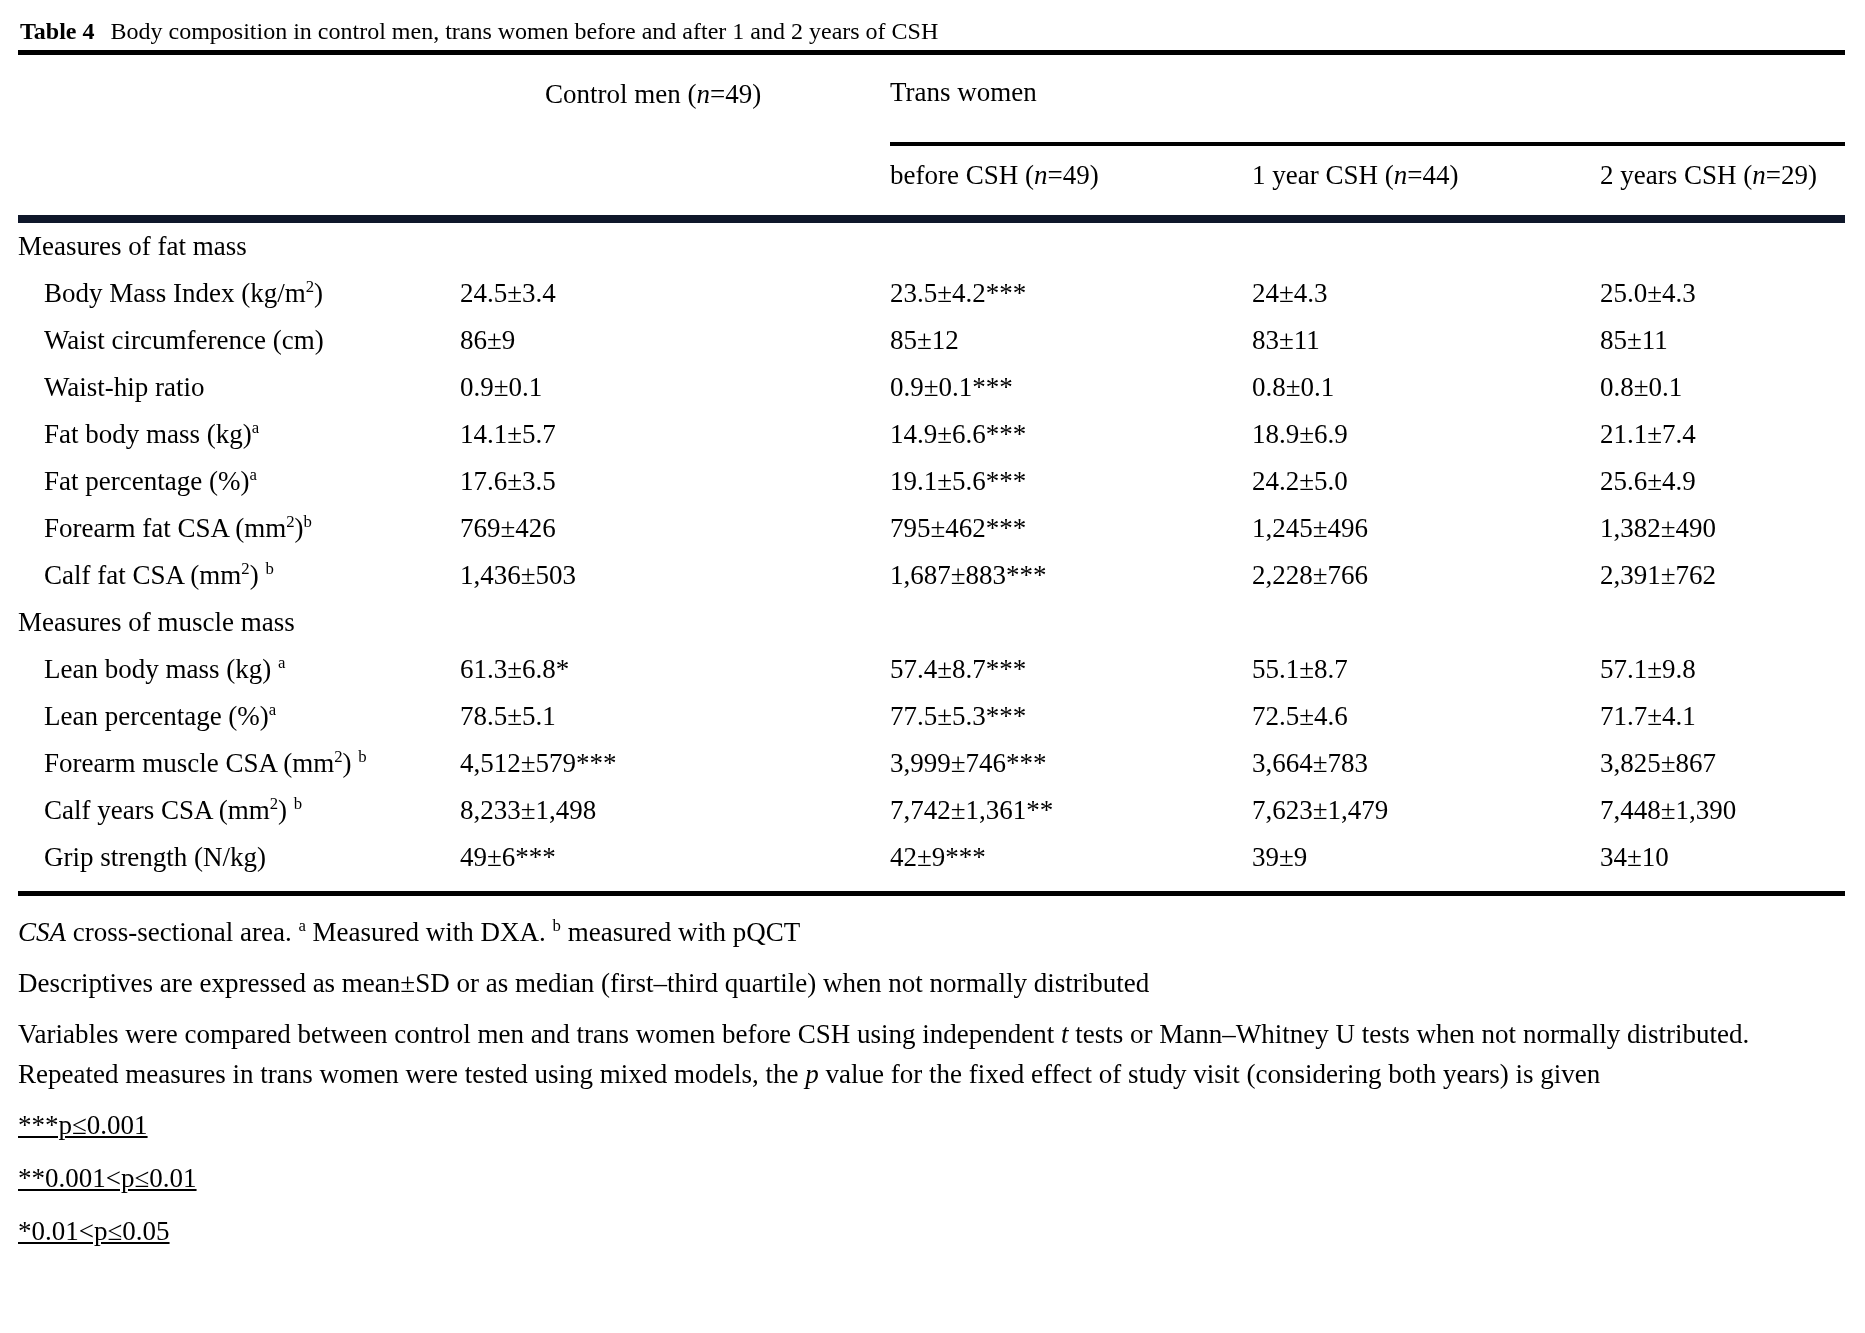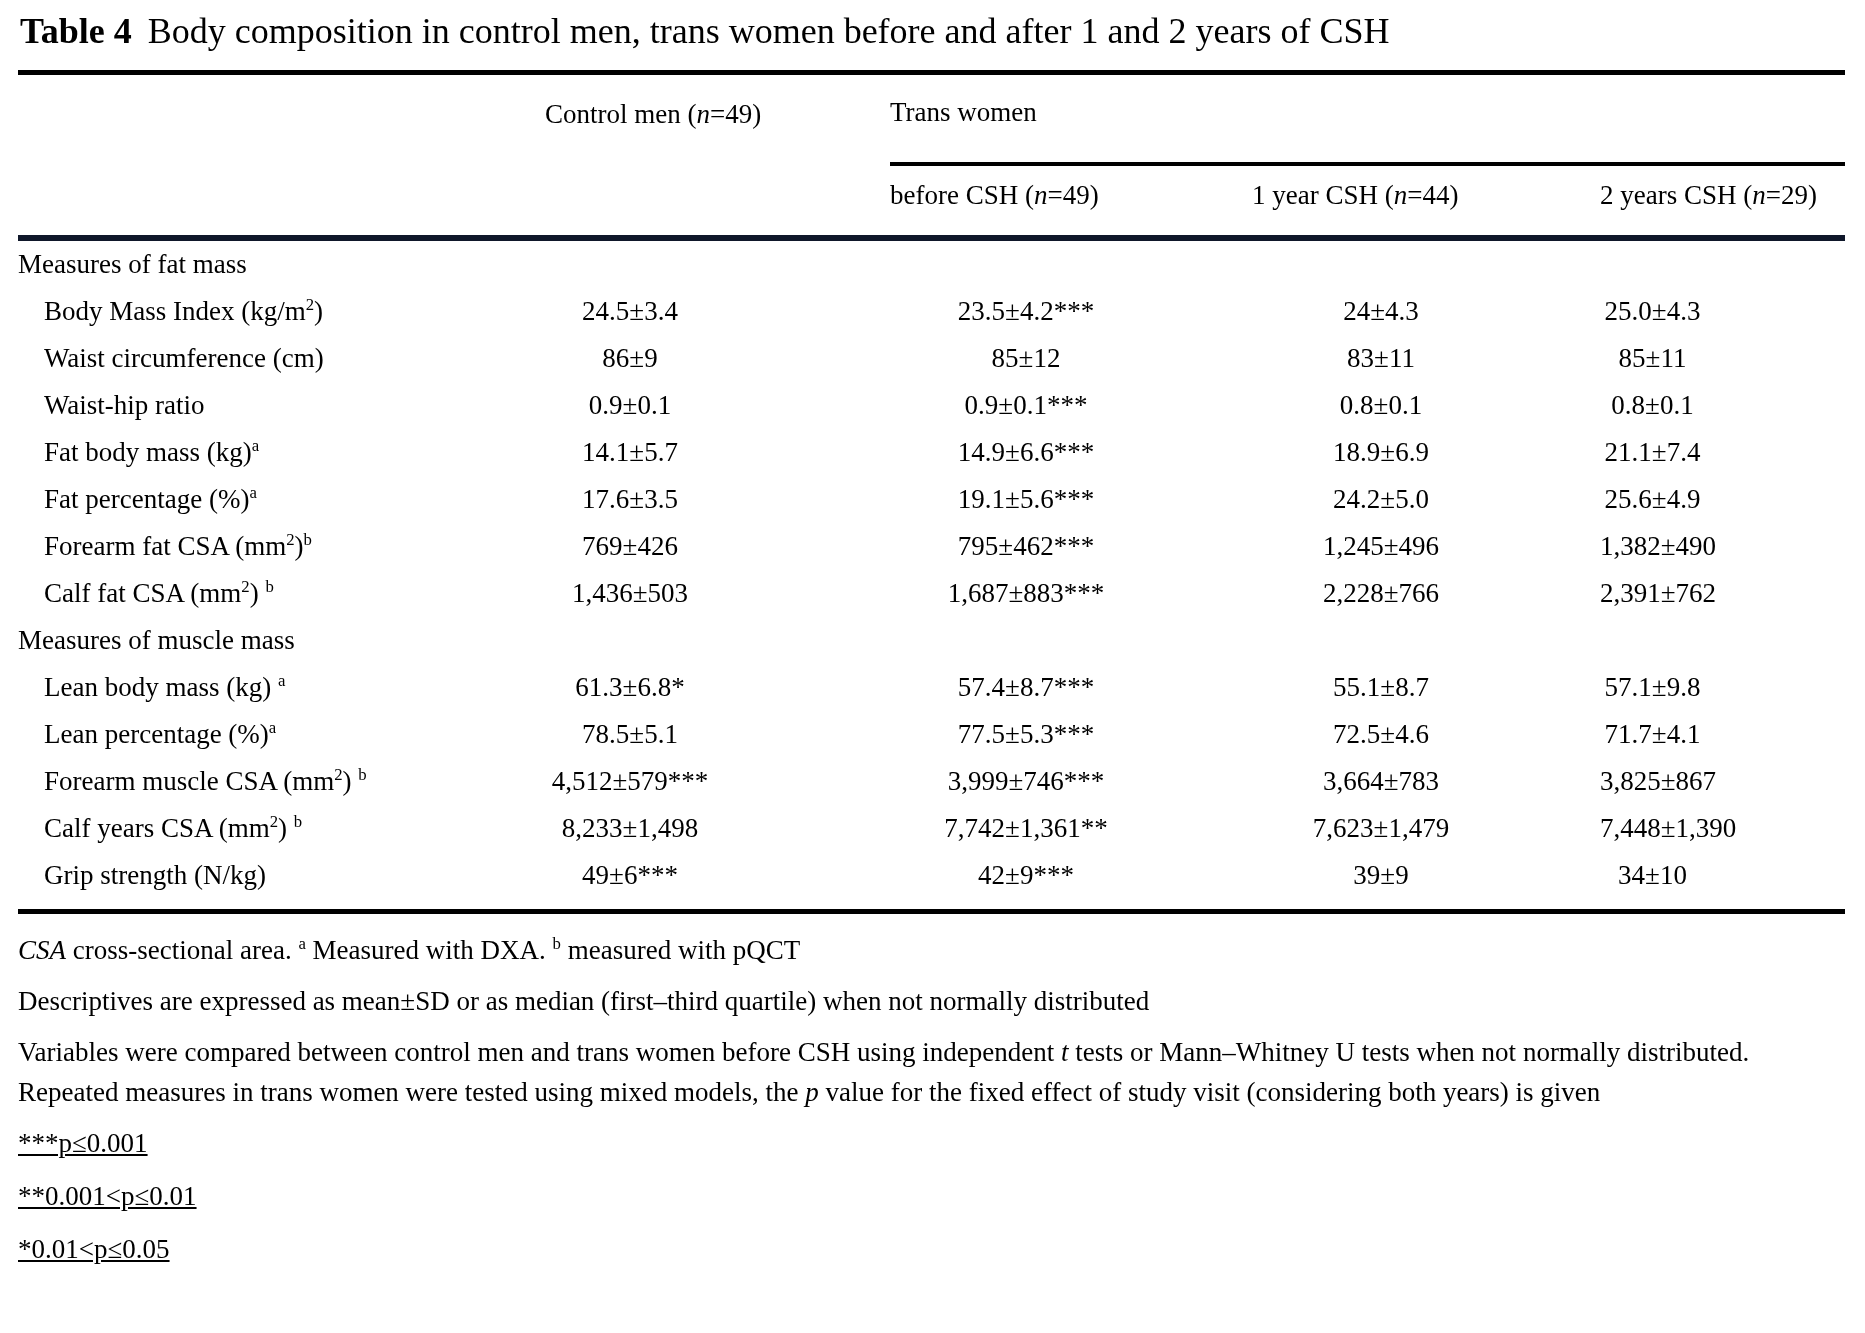--- a/index.html
+++ b/index.html
@@ -1,31 +1,31 @@
 <!DOCTYPE html>
 <html><head>
 <meta charset="utf-8">
 <style>
   html,body{margin:0;padding:0;background:#ffffff;color:#000;}
   body{width:1865px;height:1333px;font-family:"Liberation Serif", serif;overflow:hidden;}
   .page{padding:8px 20px 0 18px;}
-  .caption{font-size:36px;line-height:34px;padding:6px 0 22px 2px;white-space:nowrap;}
+  .caption{font-size:24px;line-height:34px;padding:6px 0 2px 2px;white-space:nowrap;}
   .caption .capnum{font-weight:bold;margin-right:16px;}
   table{border-collapse:collapse;width:1827px;table-layout:fixed;border-top:5px solid #000;border-bottom:5px solid #000;}
   td{font-size:27px;}
   
   .h1 td{padding:22px 0 34px 0;vertical-align:bottom;}
   .h1 .ctl{padding-left:85px;}
   .h1 .grp{border-bottom:4px solid #000;margin-left:45px;}
-  .h2 td{padding:14px 0 24px 0;border-bottom:6px solid #0f172a;vertical-align:bottom;}
+  .h2 td{padding:14px 0 24px 0;border-bottom:8px solid #0f172a;vertical-align:bottom;}
   
   tbody td{height:47px;padding:0;vertical-align:middle;}
   tbody .lab{padding-left:26px;}
   tbody .sec td{padding-left:0;}
-  tbody .val{text-align:center;padding-right:90px;margin-top:24px;}
+  tbody .val{text-align:left;padding-right:90px;margin-top:24px;}
   tbody td.v3{padding-right:140px;}
   tbody tr.last td{padding-bottom:10px;}
   sup{font-size:0.62em;line-height:0;}
   .it{font-style:italic;}
   
   .footnotes{margin-top:16px;width:1827px;}
   .fn{font-size:27px;line-height:40px;margin:0 0 11px 0;}
   .fn.sig{margin:0 0 13px 0;text-decoration:underline;}
 </style>
 </head>

